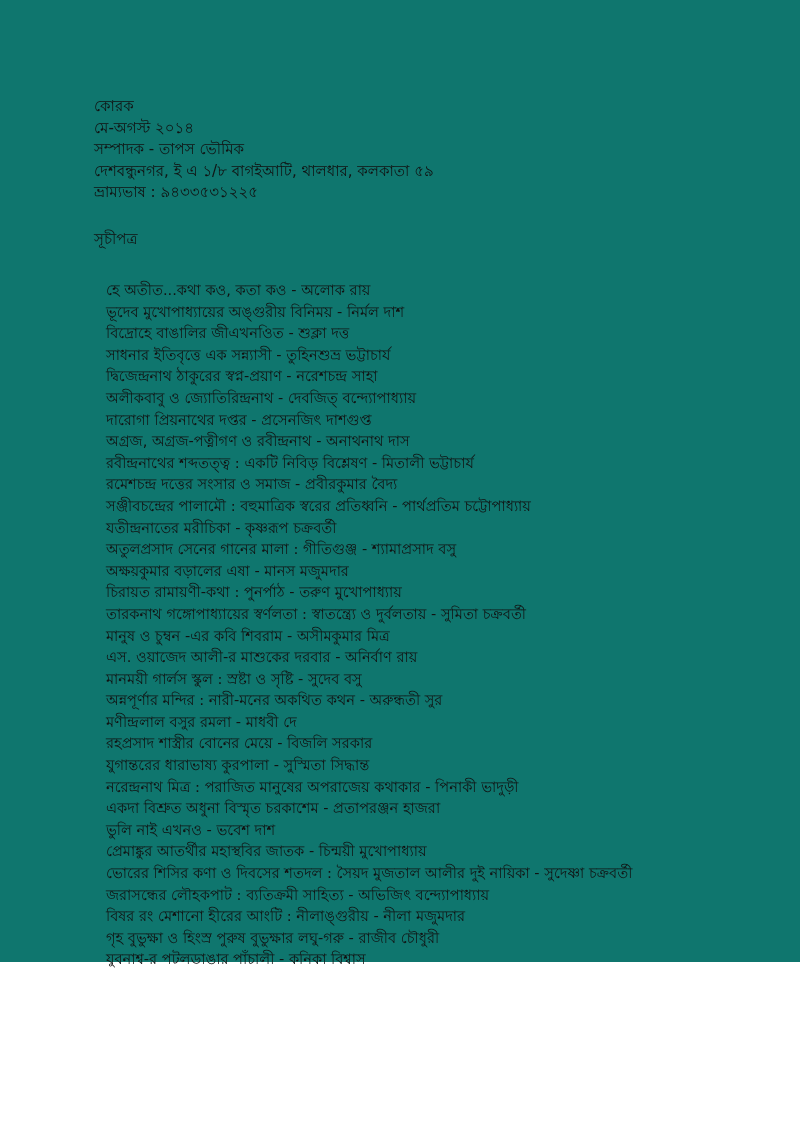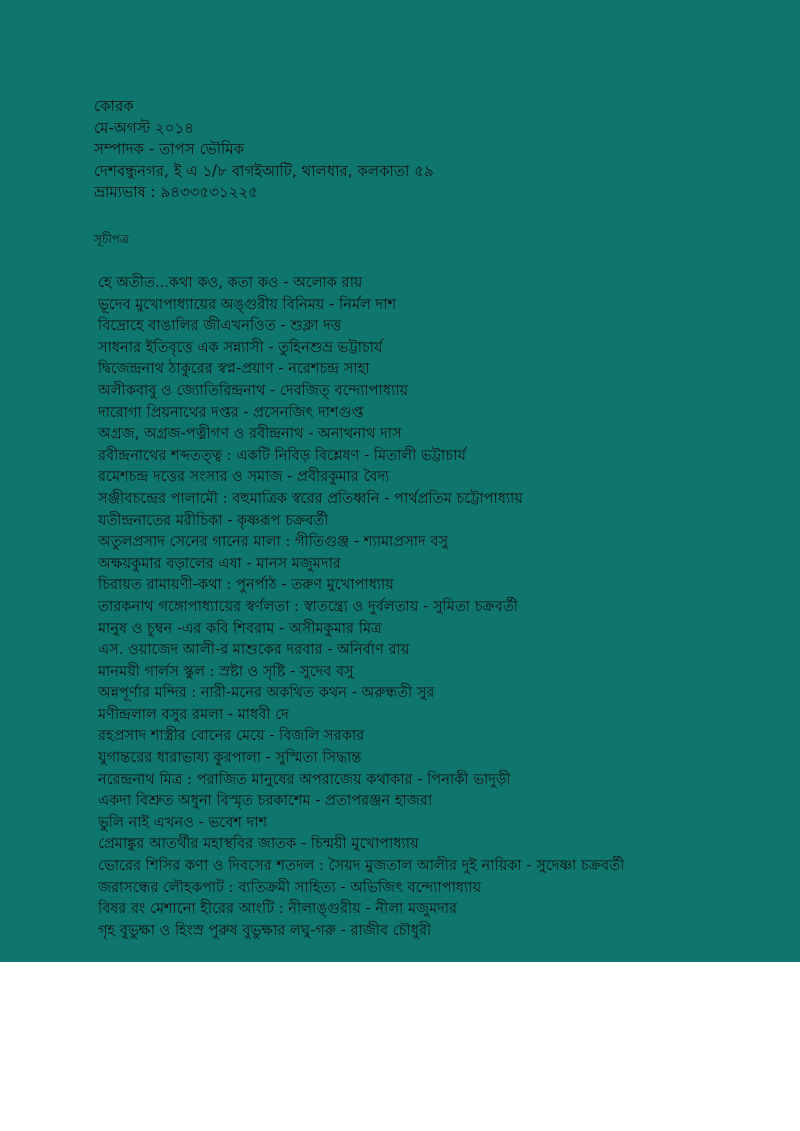--- a/index.html
+++ b/index.html
@@ -31,28 +31,28 @@
       font-size: 15px;
       line-height: 21.5px;
     }
     .header div {
       white-space: nowrap;
     }
     .toc-title {
       position: absolute;
       left: 94px;
       top: 228px;
-      font-size: 12px;
+      font-size: 15px;
       line-height: 22px;
     }
     .toc {
       position: absolute;
       left: 94px;
       top: 267px;
-      margin: 4px;
+      margin: 12px;
       padding: 0;
       list-style: none;
       font-size: 14.6px;
       line-height: 21.6px;
     }
     .toc li {
       white-space: nowrap;
     }
   </style>
 </head>
@@ -95,15 +95,16 @@
     <li>রহপ্রসাদ শাস্ত্রীর বোনের মেয়ে - বিজলি সরকার</li>
     <li>যুগান্তরের ধারাভাষ্য কুরপালা - সুস্মিতা সিদ্ধান্ত</li>
     <li>নরেন্দ্রনাথ মিত্র : পরাজিত মানুষের অপরাজেয় কথাকার - পিনাকী ভাদুড়ী</li>
     <li>একদা বিশ্রুত অধুনা বিস্মৃত চরকাশেম - প্রতাপরঞ্জন হাজরা</li>
     <li>ভুলি নাই এখনও - ভবেশ দাশ</li>
     <li>প্রেমাঙ্কুর আতর্থীর মহাস্থবির জাতক - চিন্ময়ী মুখোপাধ্যায়</li>
     <li>ভোরের শিসির কণা ও দিবসের শতদল : সৈয়দ মুজতাল আলীর দুই নায়িকা - সুদেষ্ণা চক্রবর্তী</li>
     <li>জরাসন্ধের লৌহকপাট : ব্যতিক্রমী সাহিত্য - অভিজিৎ বন্দ্যোপাধ্যায়</li>
     <li>বিষর রং মেশানো হীরের আংটি : নীলাঙ্গুরীয় - নীলা মজুমদার</li>
     <li>গৃহ বুভুক্ষা ও হিংস্র পুরুষ বুভুক্ষার লঘু-গরু - রাজীব চৌধুরী</li>
+    <li>যুবনাশ্ব-র পটলডাঙার পাঁচালী - কনিকা বিশ্বাস</li>
   </ul>
 
 </div>
 
 </body></html>

